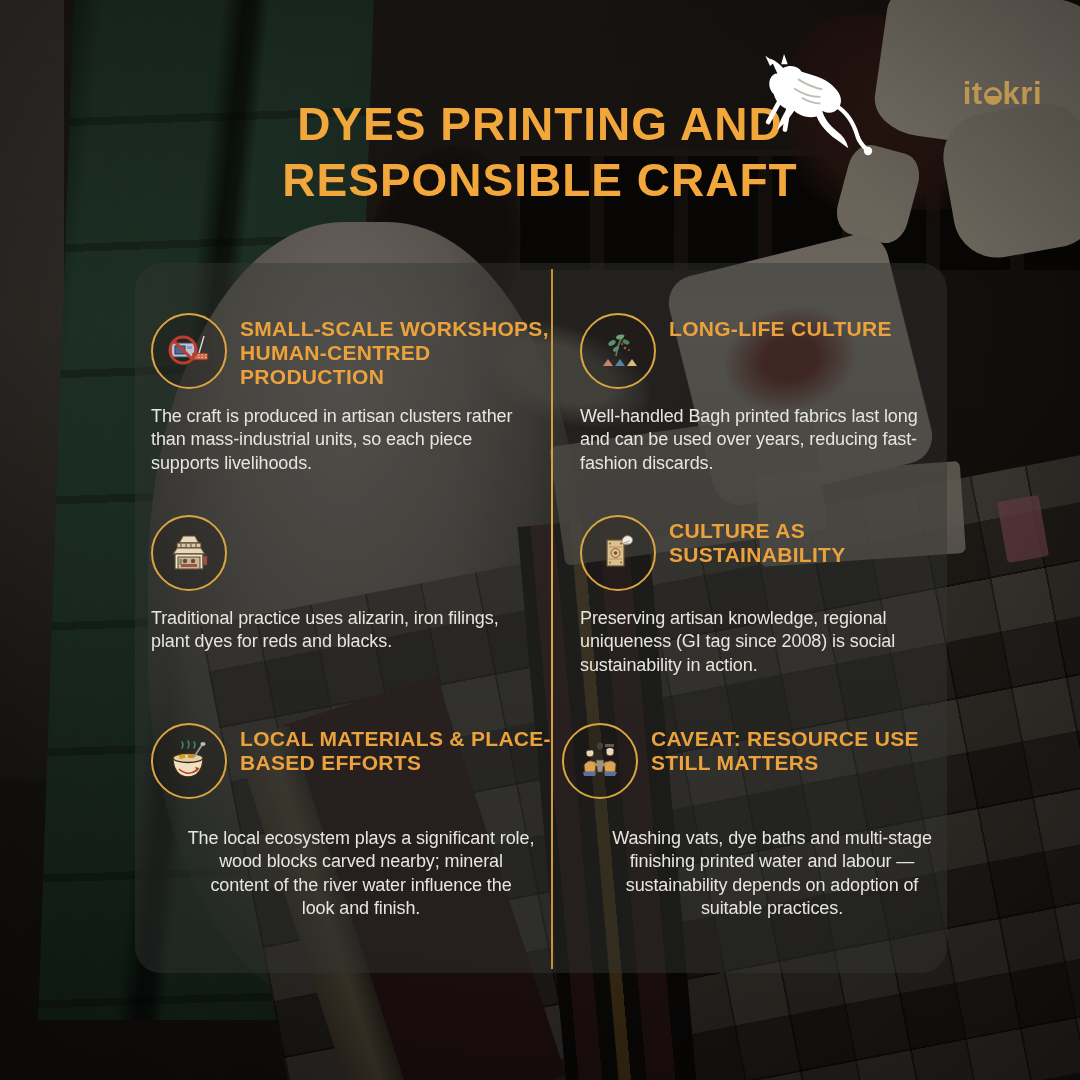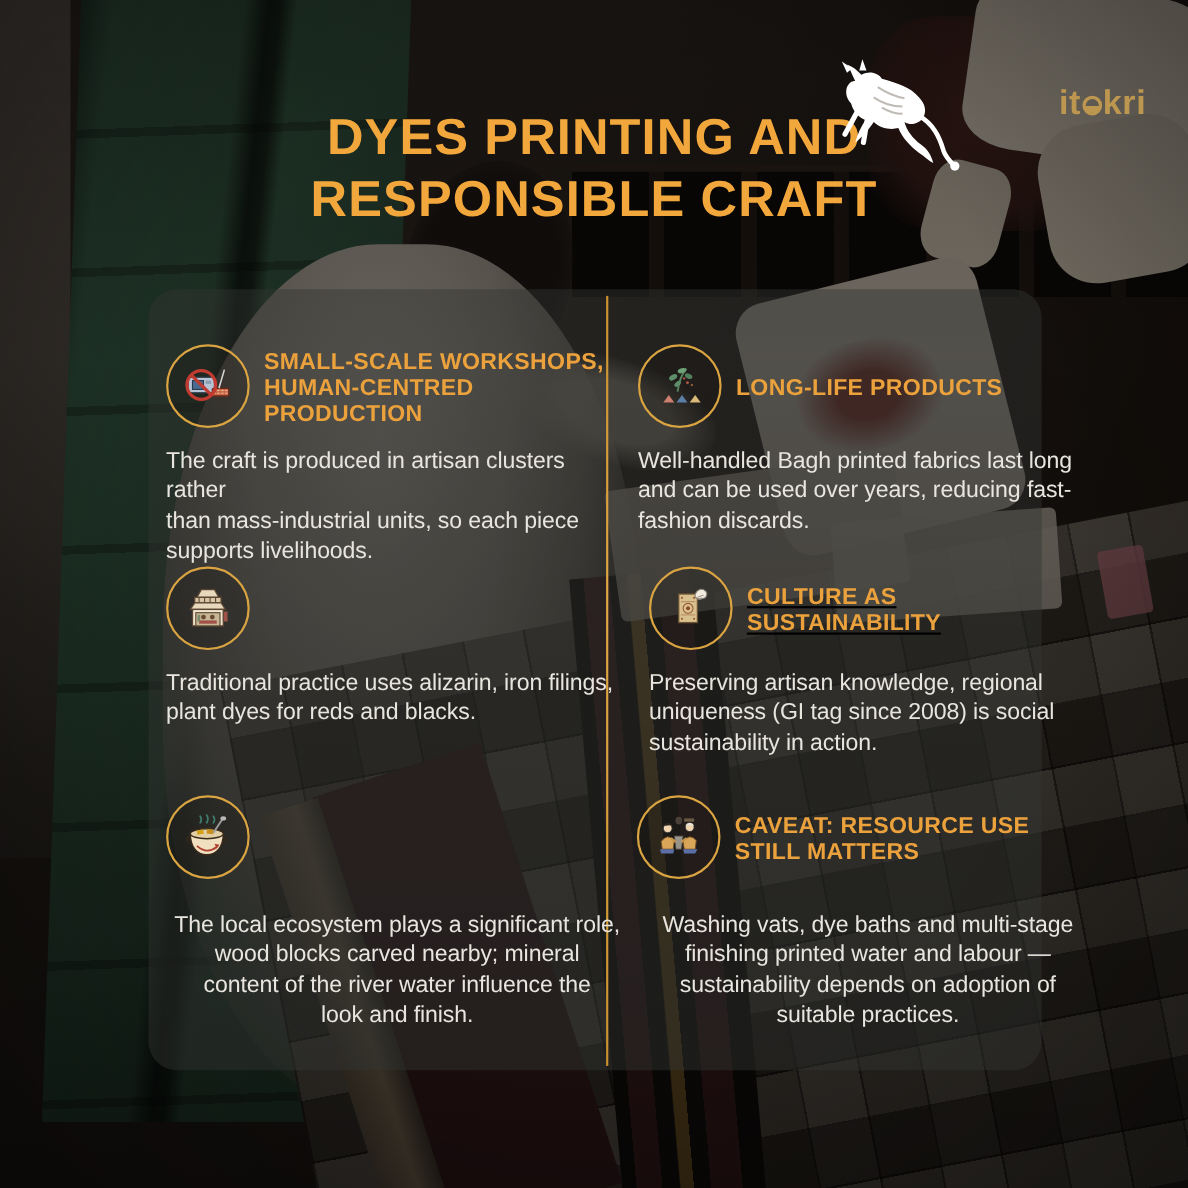--- a/index.html
+++ b/index.html
@@ -64,30 +64,30 @@
     background:linear-gradient(to top, #BD9750 46%, transparent 46%); }
   
   .panel { position:absolute; left:135px; top:263px; width:812px; height:710px; z-index:4;
     background:rgba(52,54,50,0.45); border-radius:26px; }
   .divider { position:absolute; left:416px; top:6px; width:2px; height:700px;
     background:linear-gradient(180deg,#C8902F,#E0A845 40%,#C8902F); }
   .card { position:absolute; width:400px; }
   .c1 { left:16px;  top:50px; }
   .c2 { left:445px; top:50px; }
   .c3 { left:16px;  top:252px; }
-  .c4 { left:455px; top:252px;text-decoration:underline; }
+  .c4 { left:445px; top:252px; }
   .c5 { left:16px;  top:460px; }
-  .c6 { left:444px; top:460px; }
-  .card-head { display:flex; gap:13px; align-items:center; }
+  .c6 { left:427px; top:460px; }
+  .card-head { display:flex; gap:13px; align-items:flex-start; }
   .icon-circle { flex:none; width:76px; height:76px; border-radius:50%;
     border:2.5px solid #D9A441; background:rgba(20,16,12,0.25);
     display:flex; align-items:center; justify-content:center; }
   .card h3 { margin-top:4px; width:330px; font-size:21px; font-weight:700; letter-spacing:0.3px;
     line-height:1.15; color:#ECA23C; white-space:pre-line; }
-  .card p { position:absolute; left:0; top:92px; width:420px; font-size:21px; line-height:1.3;
+  .card p { position:absolute; left:0; top:92px; width:420px; font-size:18px; line-height:1.3;
     color:#E8E5DF; white-space:pre-line; letter-spacing:-0.1px; }
   .c5 p, .c6 p { top:104px;text-align:center; }
 </style>
 </head>
 <body>
 
 <div class="canvas">
 
   <div class="photo">
     <div class="wall-strip"></div>
@@ -169,21 +169,21 @@
             <ellipse cx="31" cy="14" rx="3.6" ry="2.2" fill="#51805c" transform="rotate(25 31 14)"></ellipse>
             <ellipse cx="21" cy="21" rx="3.4" ry="2" fill="#5d8f6a" transform="rotate(-40 21 21)"></ellipse>
             <circle cx="30" cy="20" r="1.3" fill="#b05545"></circle>
               <circle cx="34" cy="22" r="1.1" fill="#8a5a3a"></circle>
               <circle cx="27" cy="16" r="1.1" fill="#b05545"></circle>
             <path d="M8 38 L13 31 L18 38 Z" fill="#cb7f6e"></path>
             <path d="M20 38 L25 31 L30 38 Z" fill="#5b7fa6"></path>
             <path d="M32 38 L37 31 L42 38 Z" fill="#d9ba79"></path>
           </svg>
         </div>
-        <h3>LONG-LIFE PRODUCTS</h3>
+        <h3>LONG-LIFE CULTURE</h3>
       </div>
       <p>Well-handled Bagh printed fabrics last long
 and can be used over years, reducing fast-
 fashion discards.</p>
     </article>
 
     <article class="card c3">
       <div class="card-head">
         <div class="icon-circle">
           <svg width="46" height="46" viewBox="0 0 46 46">
@@ -238,20 +238,22 @@
             <ellipse cx="22" cy="20" rx="15" ry="4.5" fill="#e2cfa6" stroke="#3a2a1a" stroke-width="1.3"></ellipse>
             <rect x="13" y="16.5" width="6" height="4" fill="#d4a017" transform="rotate(-8 16 18)"></rect>
             <rect x="22" y="16" width="6" height="4" fill="#c8901a" transform="rotate(6 25 18)"></rect>
             <path d="M16 4 q2 3 0 6 M22 3 q2 3.5 0 7 M28 4 q2 3 0 6" stroke="#3f7d6e" stroke-width="1.6" fill="none" stroke-linecap="round"></path>
             <path d="M36 7 L28 19" stroke="#9a9a9a" stroke-width="1.8"></path>
             <ellipse cx="37" cy="6" rx="2.6" ry="1.9" fill="#b8b8b8"></ellipse>
             <path d="M13 31 q9 8 18 1" stroke="#b04030" stroke-width="1.6" fill="none"></path>
             <path d="M31 33.5 l2.5 -3.5 l-4.5 -1 Z" fill="#b04030"></path>
           </svg>
         </div>
+        <h3>LOCAL MATERIALS &amp; PLACE-
+BASED EFFORTS</h3>
       </div>
       <p>The local ecosystem plays a significant role,
 wood blocks carved nearby; mineral
 content of the river water influence the
 look and finish.</p>
     </article>
 
     <article class="card c6">
       <div class="card-head">
         <div class="icon-circle">

